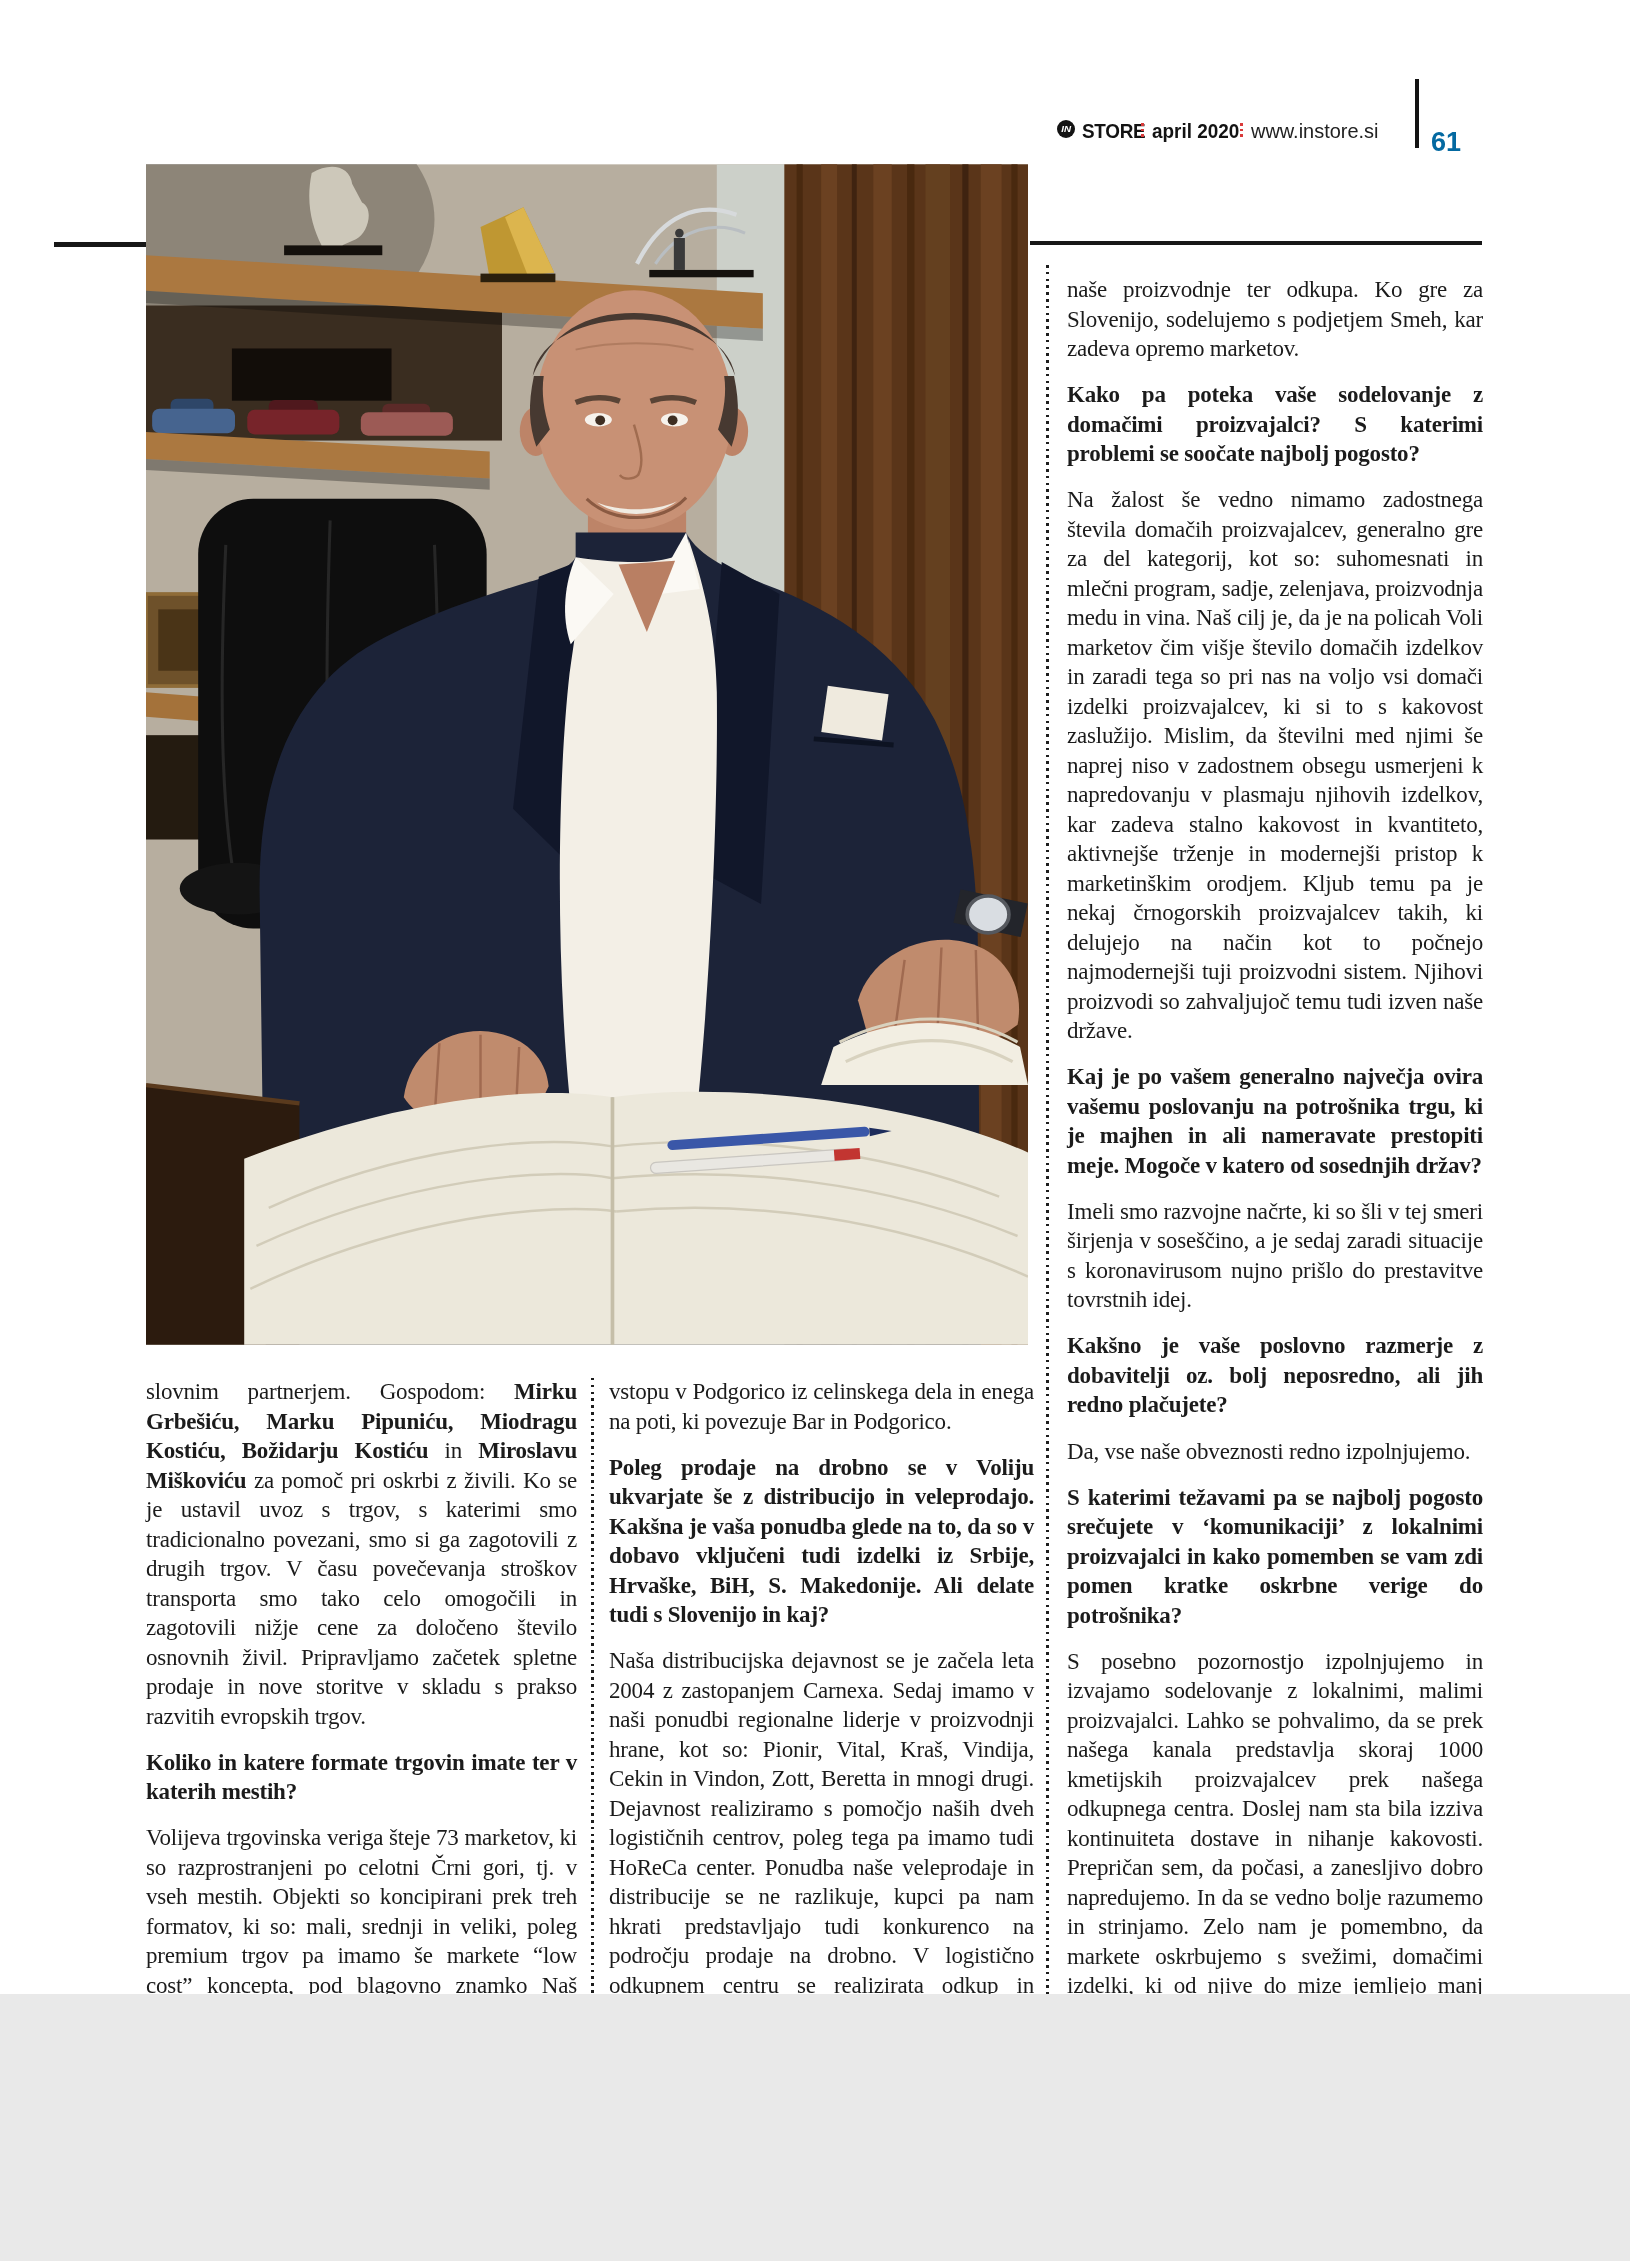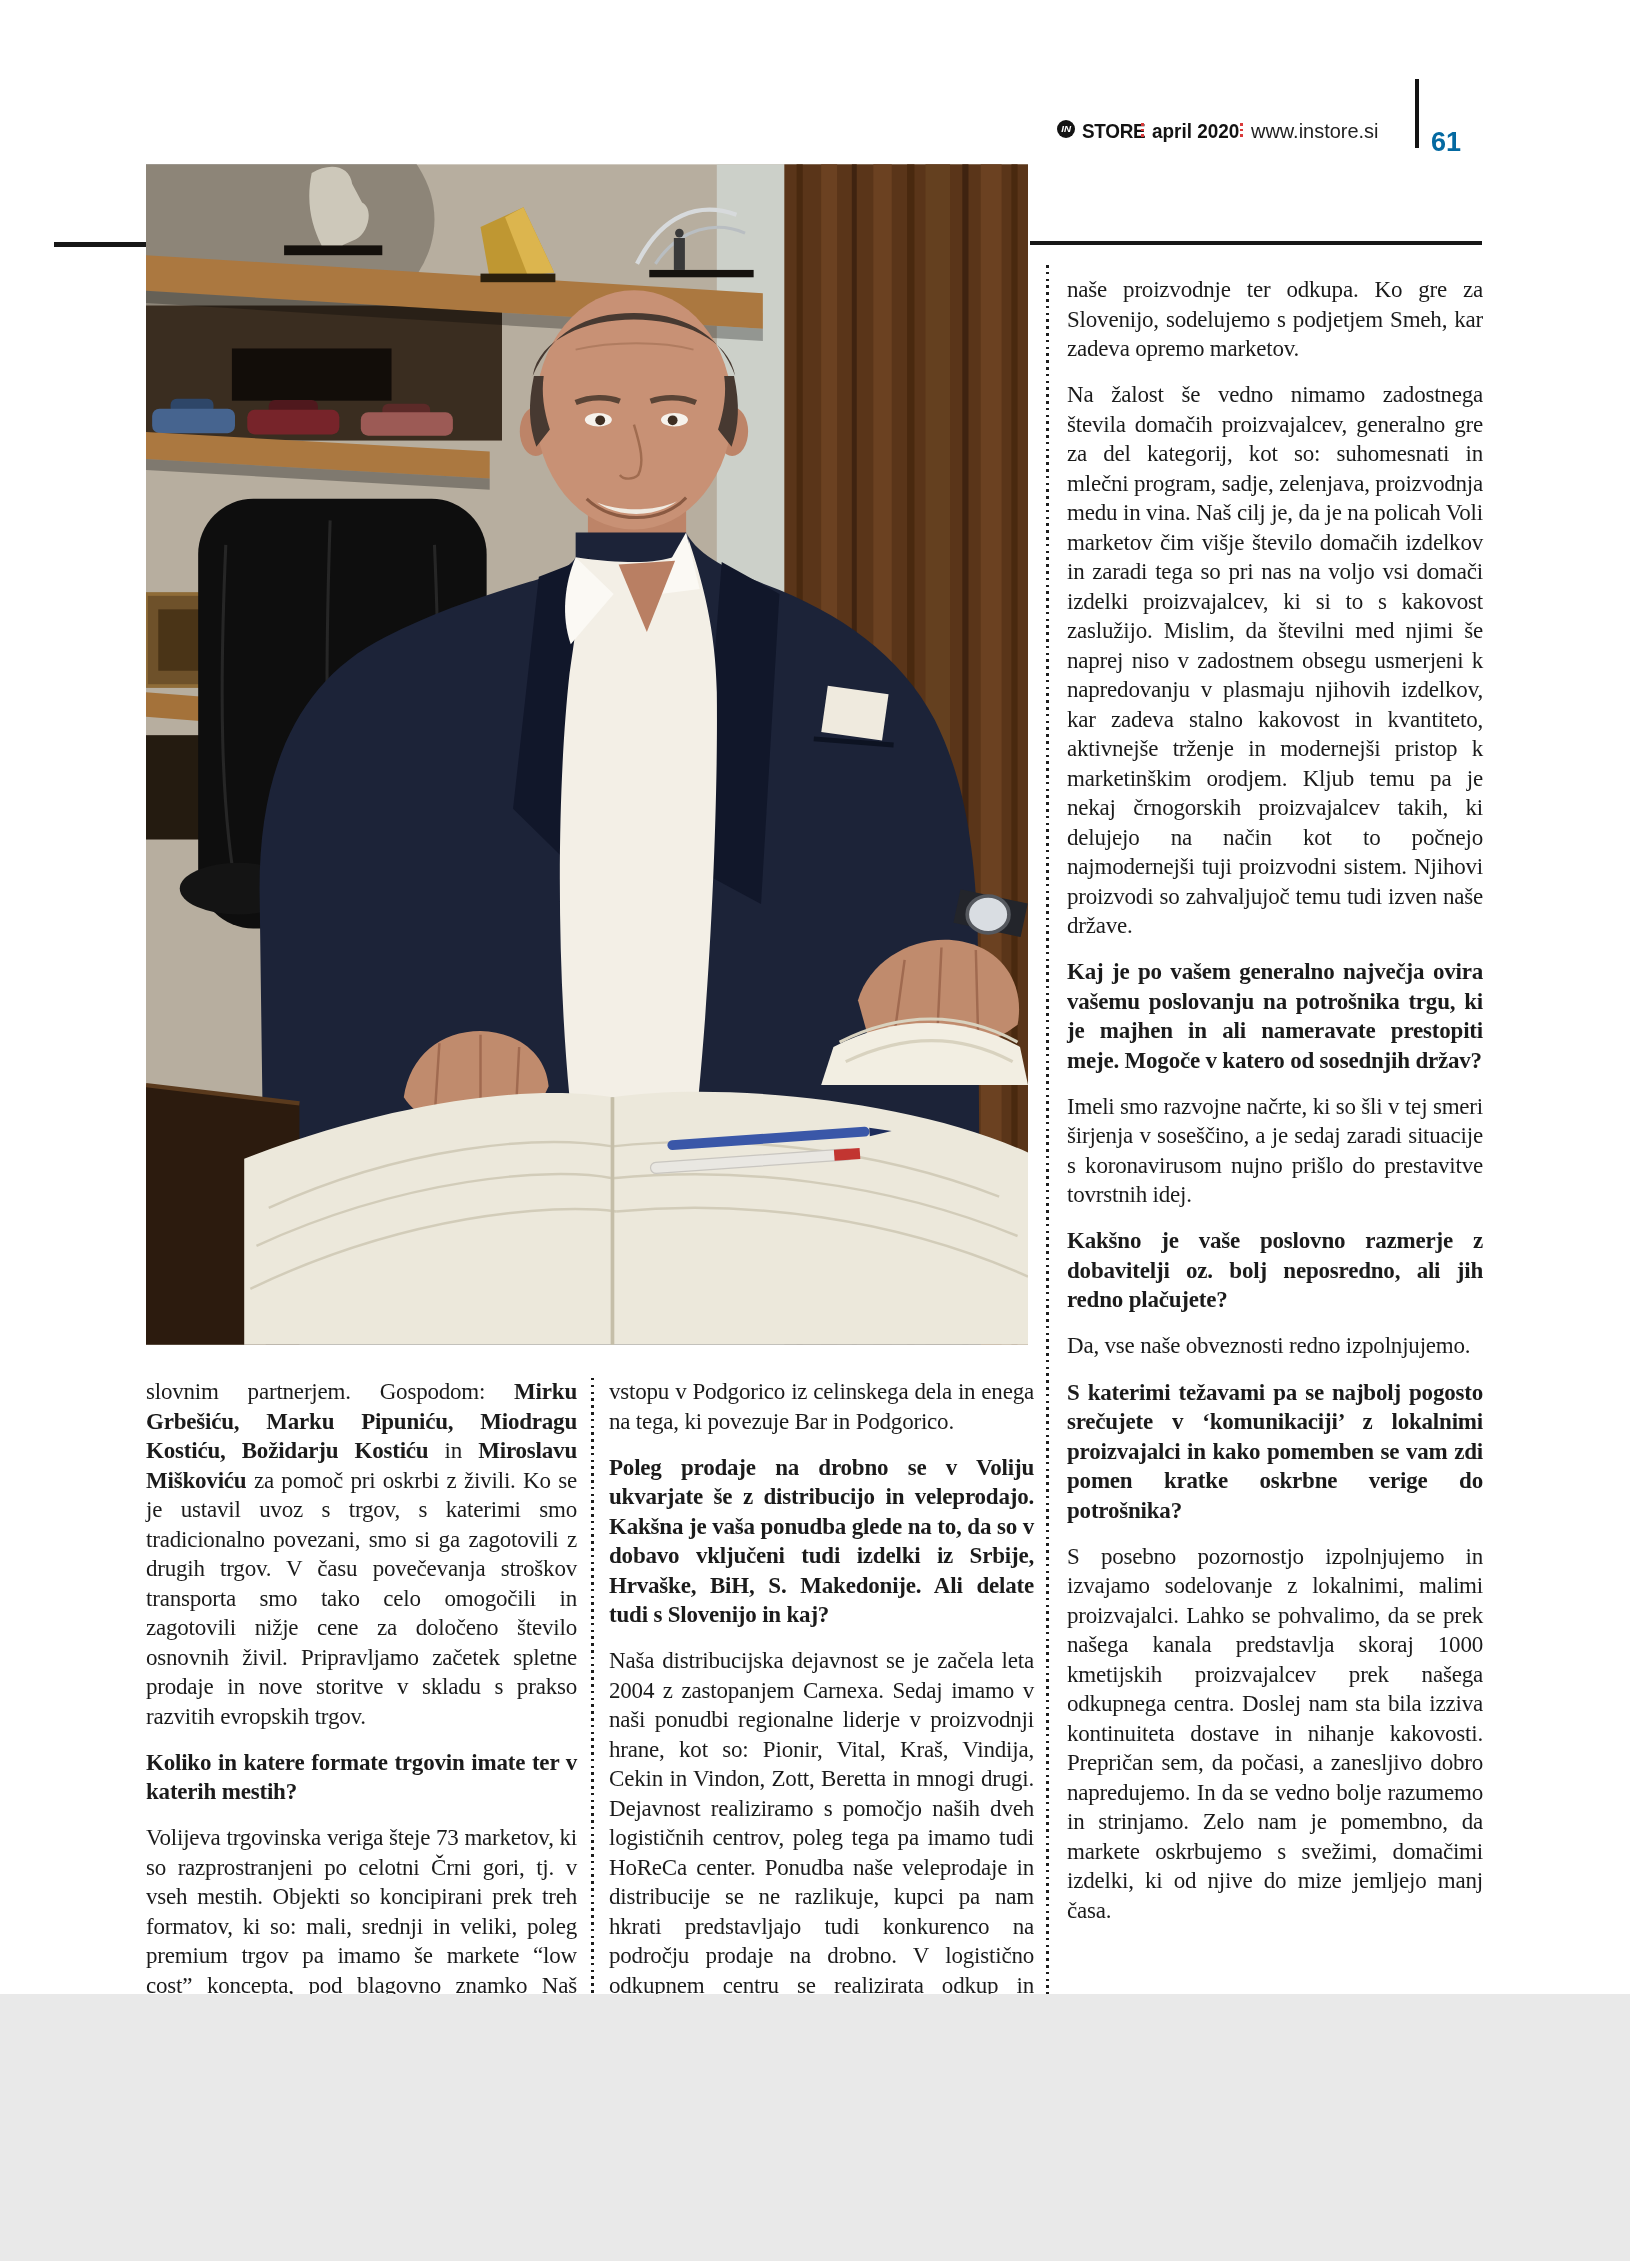--- a/index.html
+++ b/index.html
@@ -185,26 +185,27 @@
 
   <div class="vsep" id="sep-left"></div>
   <div class="vsep" id="sep-right"></div>
 
   <div class="col" id="col-1">
       <p class="answer"><span>slovnim partnerjem. Gospodom: </span><b>Mirku Grbešiću, Marku Pipuniću, Miodragu Kostiću, Božidarju Kostiću</b><span> in </span><b>Miroslavu Miškoviću</b><span> za pomoč pri oskrbi z živili. Ko se je ustavil uvoz s trgov, s katerimi smo tradicionalno povezani, smo si ga zagotovili z drugih trgov. V času povečevanja stroškov transporta smo tako celo omogočili in zagotovili nižje cene za določeno število osnovnih živil. Pripravljamo začetek spletne prodaje in nove storitve v skladu s prakso razvitih evropskih trgov.</span></p>
       <p class="question"><b>Koliko in katere formate trgovin imate ter v katerih mestih?</b></p>
       <p class="answer"><span>Volijeva trgovinska veriga šteje 73 marketov, ki so razprostranjeni po celotni Črni gori, tj. v vseh mestih. Objekti so koncipirani prek treh formatov, ki so: mali, srednji in veliki, poleg premium trgov pa imamo še markete “low cost” koncepta, pod blagovno znamko Naš diskont. V pripravi imamo še tri nove objekte, tržni center v Danilovgradu, hipermarket pri</span></p>
     </div>
   <div class="col" id="col-2">
-      <p class="answer"><span>vstopu v Podgorico iz celinskega dela in enega na tega, ki povezuje Bar in Podgorico.</span></p>
+      <p class="answer"><span>vstopu v Podgorico iz celinskega dela in enega na poti, ki povezuje Bar in Podgorico.</span></p>
       <p class="question"><b>Poleg prodaje na drobno se v Voliju ukvarjate še z distribucijo in veleprodajo. Kakšna je vaša ponudba glede na to, da so v dobavo vključeni tudi izdelki iz Srbije, Hrvaške, BiH, S. Makedonije. Ali delate tudi s Slovenijo in kaj?</b></p>
       <p class="answer"><span>Naša distribucijska dejavnost se je začela leta 2004 z zastopanjem Carnexa. Sedaj imamo v naši ponudbi regionalne liderje v proizvodnji hrane, kot so: Pionir, Vital, Kraš, Vindija, Cekin in Vindon, Zott, Beretta in mnogi drugi. Dejavnost realiziramo s pomočjo naših dveh logističnih centrov, poleg tega pa imamo tudi HoReCa center. Ponudba naše veleprodaje in distribucije se ne razlikuje, kupci pa nam hkrati predstavljajo tudi konkurenco na področju prodaje na drobno. V logistično odkupnem centru se realizirata odkup in dobava kmetijskih izdelkov iz</span></p>
     </div>
   <div class="col" id="col-3">
       <p class="answer"><span>naše proizvodnje ter odkupa. Ko gre za Slovenijo, sodelujemo s podjetjem Smeh, kar zadeva opremo marketov.</span></p>
+      <p class="question"><b>Kako pa poteka vaše sodelovanje z domačimi proizvajalci? S katerimi problemi se soočate najbolj pogosto?</b></p>
       <p class="answer"><span>Na žalost še vedno nimamo zadostnega števila domačih proizvajalcev, generalno gre za del kategorij, kot so: suhomesnati in mlečni program, sadje, zelenjava, proizvodnja medu in vina. Naš cilj je, da je na policah Voli marketov čim višje število domačih izdelkov in zaradi tega so pri nas na voljo vsi domači izdelki proizvajalcev, ki si to s kakovost zaslužijo. Mislim, da številni med njimi še naprej niso v zadostnem obsegu usmerjeni k napredovanju v plasmaju njihovih izdelkov, kar zadeva stalno kakovost in kvantiteto, aktivnejše trženje in modernejši pristop k marketinškim orodjem. Kljub temu pa je nekaj črnogorskih proizvajalcev takih, ki delujejo na način kot to počnejo najmodernejši tuji proizvodni sistem. Njihovi proizvodi so zahvaljujoč temu tudi izven naše države.</span></p>
       <p class="question"><b>Kaj je po vašem generalno največja ovira vašemu poslovanju na potrošnika trgu, ki je majhen in ali nameravate prestopiti meje. Mogoče v katero od sosednjih držav?</b></p>
       <p class="answer"><span>Imeli smo razvojne načrte, ki so šli v tej smeri širjenja v soseščino, a je sedaj zaradi situacije s koronavirusom nujno prišlo do prestavitve tovrstnih idej.</span></p>
       <p class="question"><b>Kakšno je vaše poslovno razmerje z dobavitelji oz. bolj neposredno, ali jih redno plačujete?</b></p>
       <p class="answer"><span>Da, vse naše obveznosti redno izpolnjujemo.</span></p>
       <p class="question"><b>S katerimi težavami pa se najbolj pogosto srečujete v ‘komunikaciji’ z lokalnimi proizvajalci in kako pomemben se vam zdi pomen kratke oskrbne verige do potrošnika?</b></p>
       <p class="answer"><span>S posebno pozornostjo izpolnjujemo in izvajamo sodelovanje z lokalnimi, malimi proizvajalci. Lahko se pohvalimo, da se prek našega kanala predstavlja skoraj 1000 kmetijskih proizvajalcev prek našega odkupnega centra. Doslej nam sta bila izziva kontinuiteta dostave in nihanje kakovosti. Prepričan sem, da počasi, a zanesljivo dobro napredujemo. In da se vedno bolje razumemo in strinjamo. Zelo nam je pomembno, da markete oskrbujemo s svežimi, domačimi izdelki, ki od njive do mize jemljejo manj časa.</span></p>
     </div>
 
 </div>

